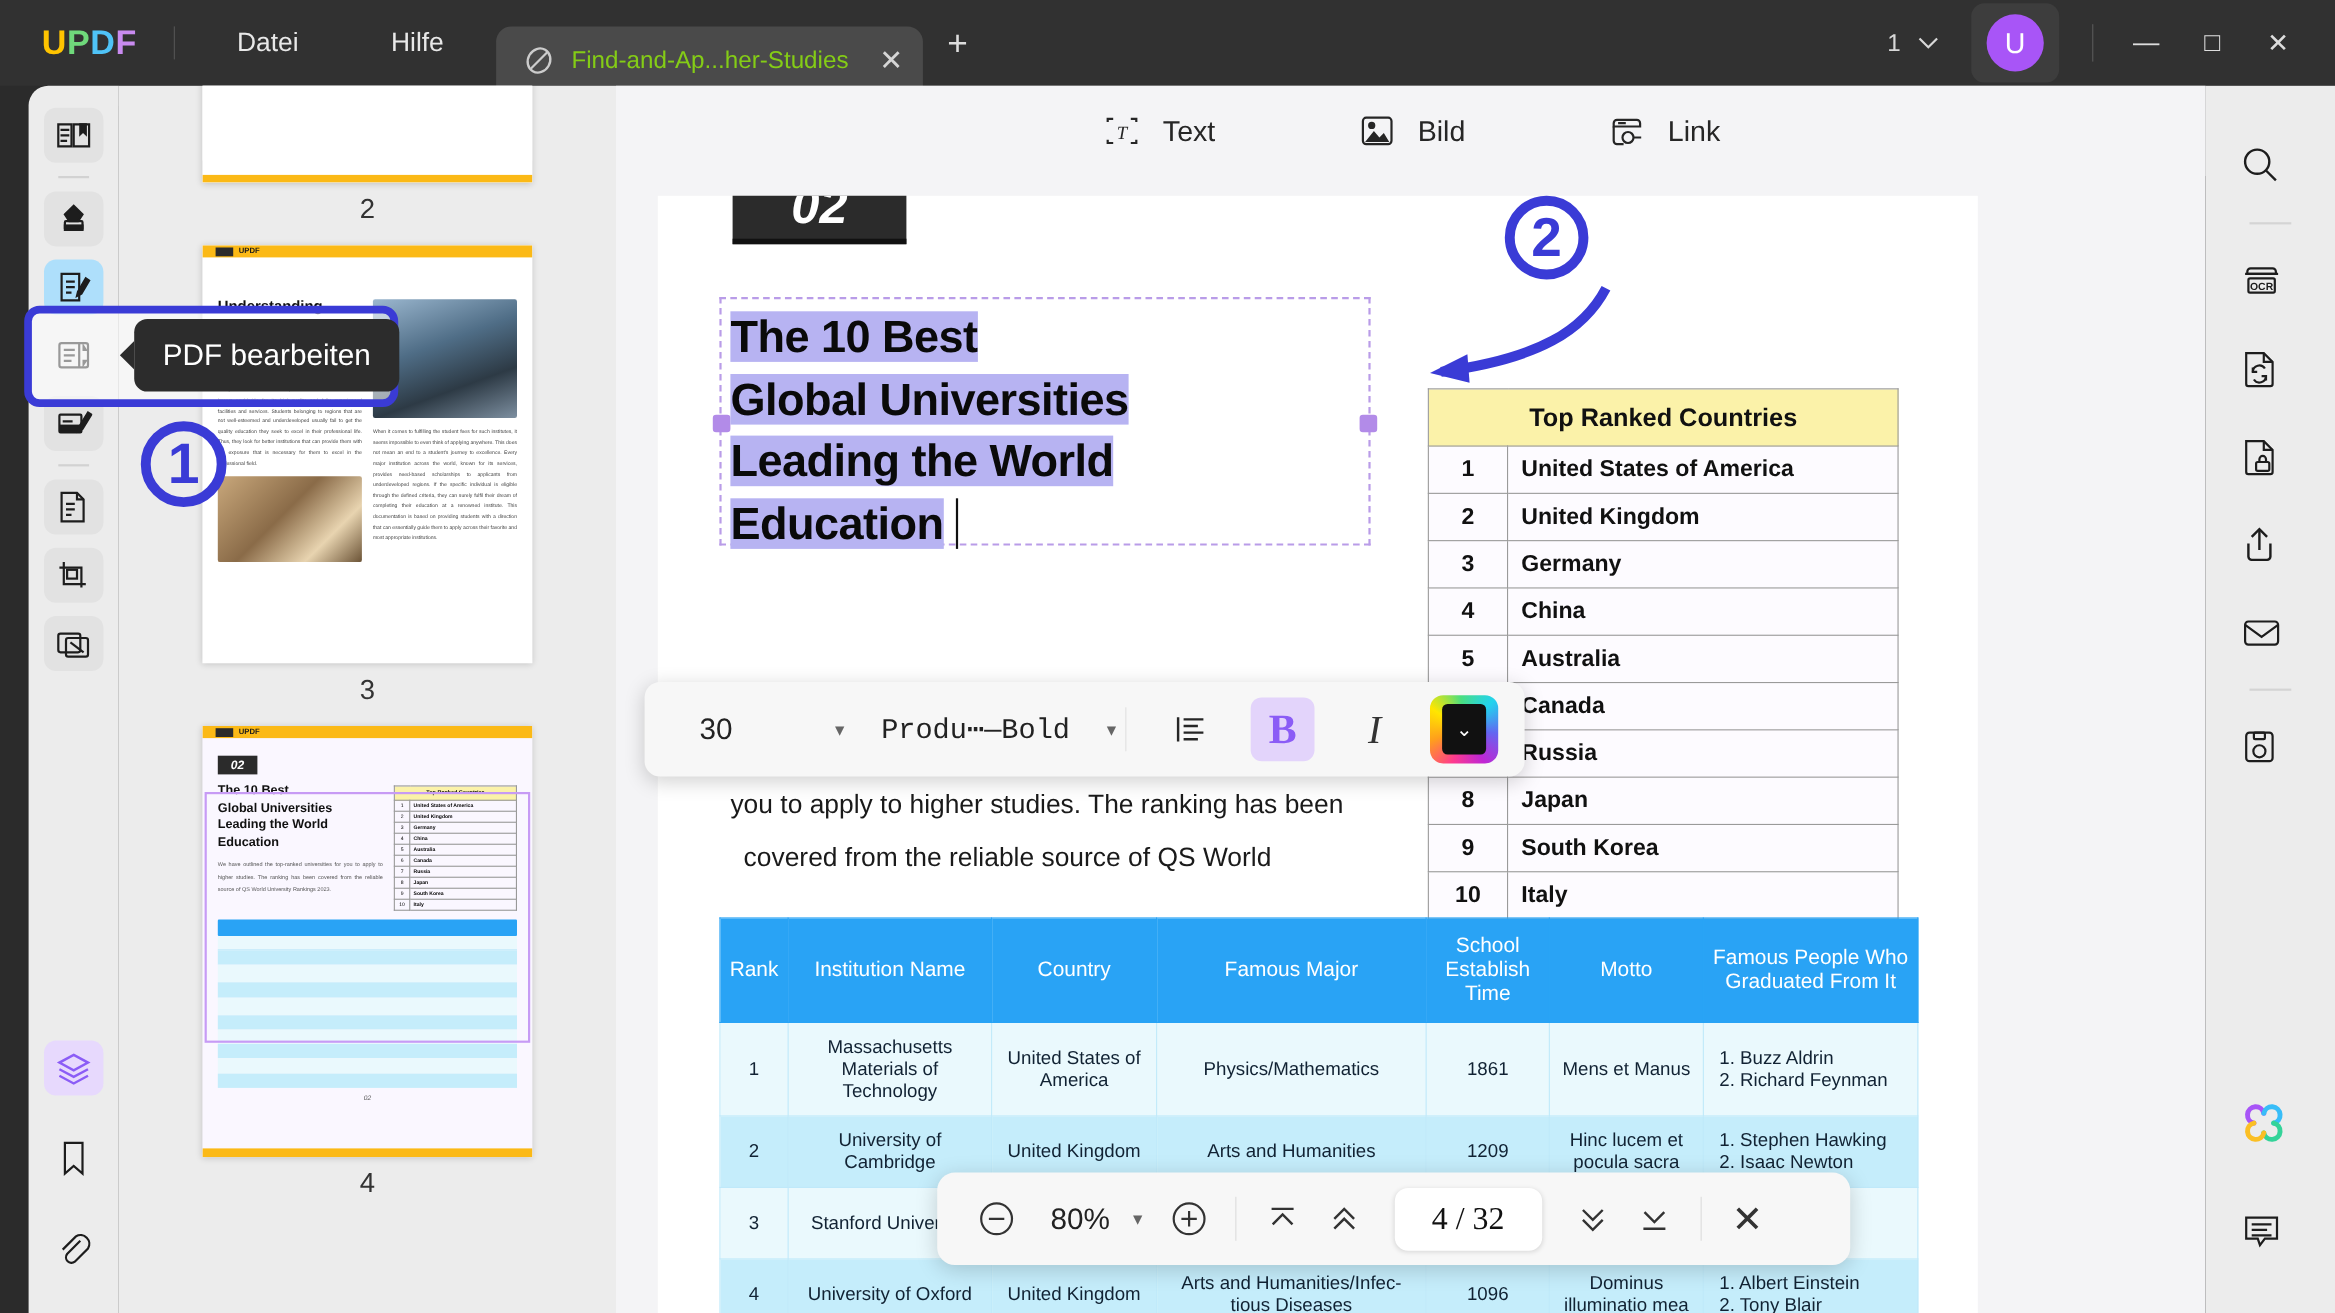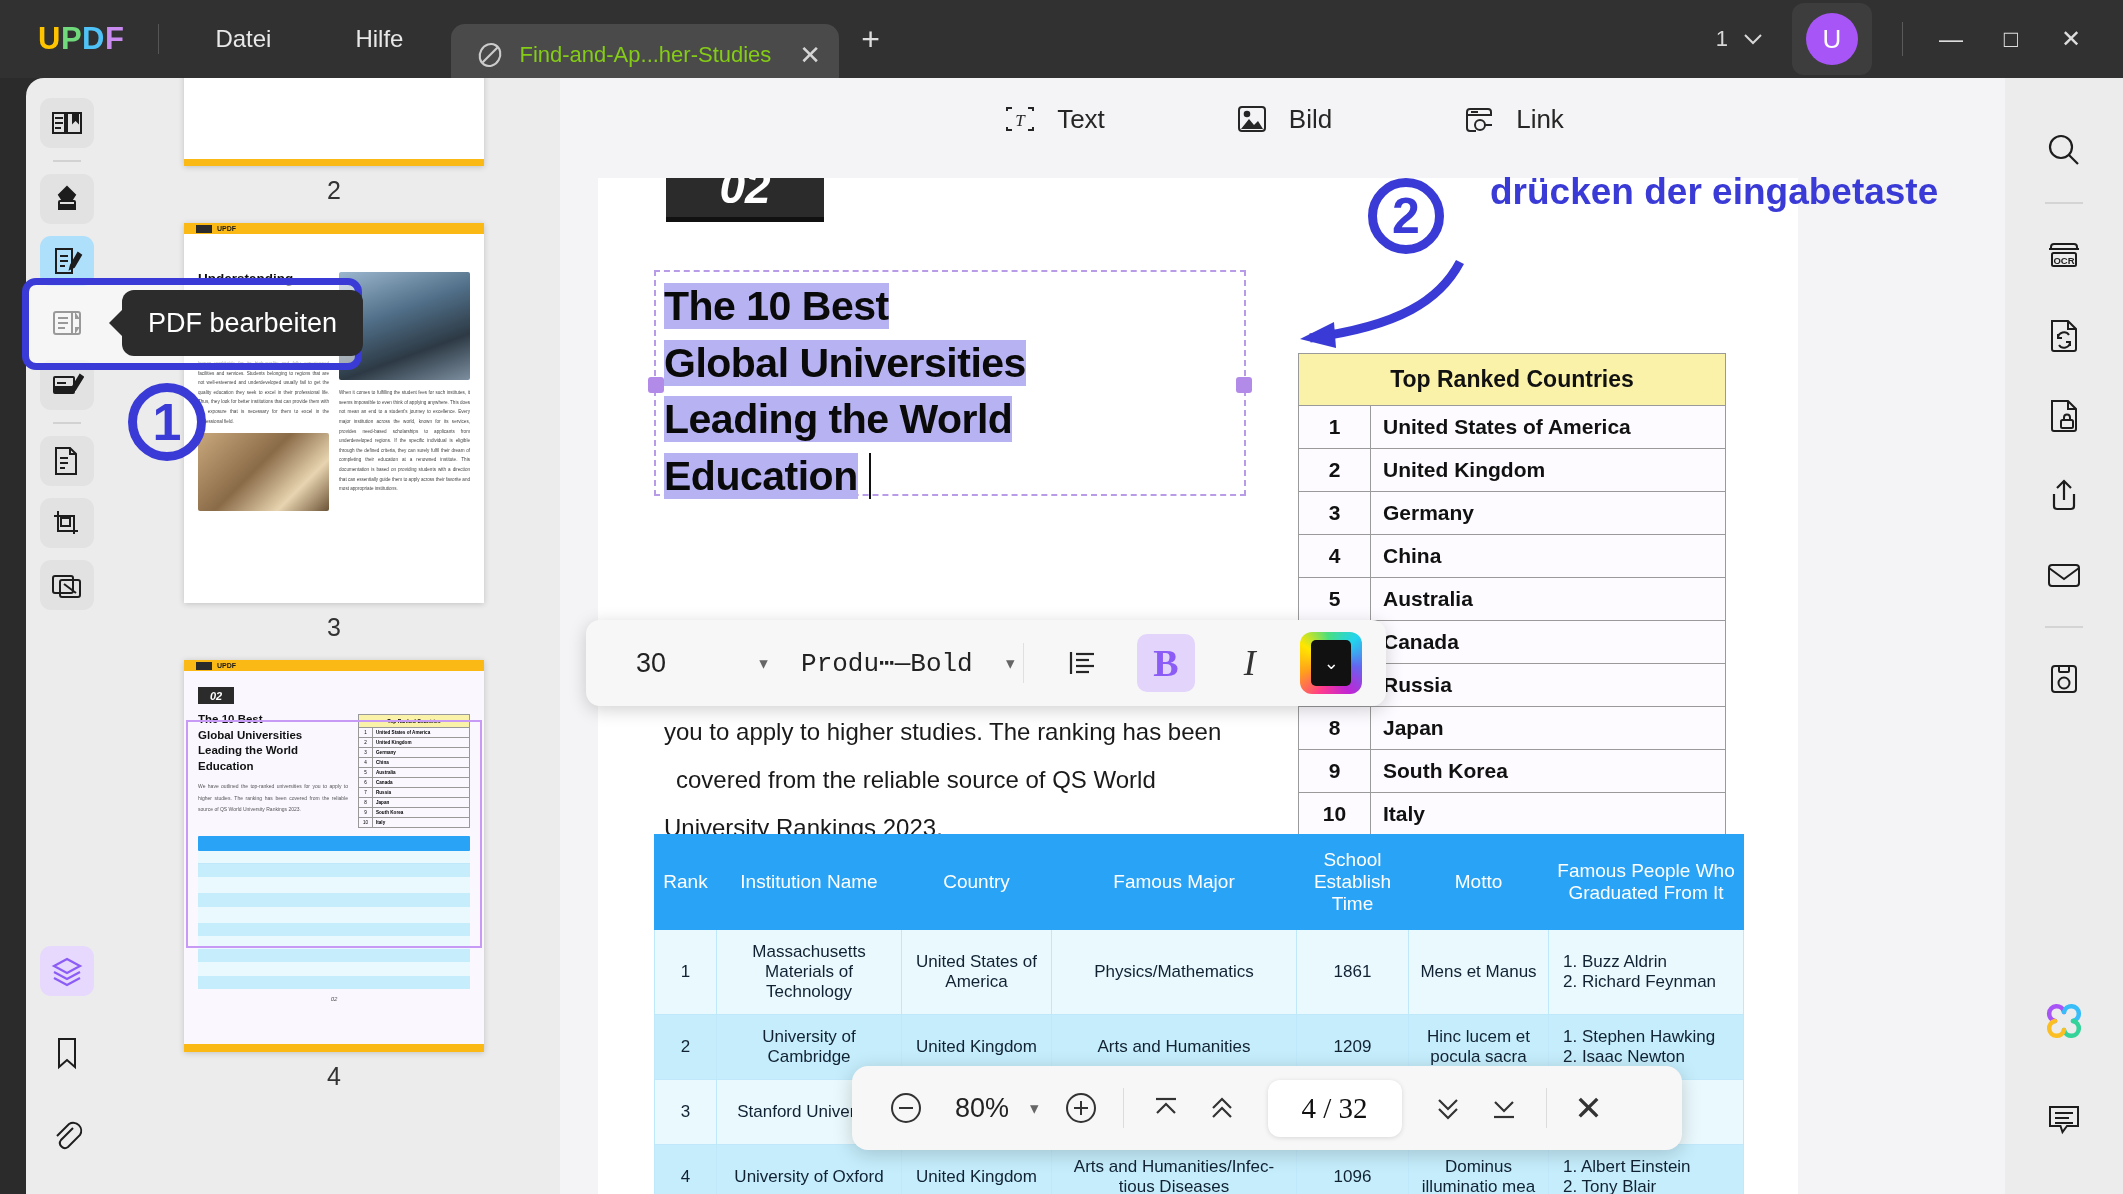--- a/index.html
+++ b/index.html
@@ -170,21 +170,21 @@
     padding:12px 34px; font-size:29px; color:#111; margin:0 18px;
     font-family:"Liberation Serif", serif;
   }
   .pg-sep { width:1px;height:40px;background:#dcdcdc;margin:0 14px; }
 
   
   .right-rail {
     position:absolute; top:78px; left:2005px; width:118px; height:1116px;
     background:#ececec;
   }
-  .rr-icon { width:60px;height:58px;margin:22px auto;display:flex;align-items:center;justify-content:center; }
+  .rr-icon { width:60px;height:58px;margin:22px auto;display:flex;align-items:center;justify-content:flex-start; }
   .rr-sep { width:38px;height:2px;background:#d4d4d4;margin:14px auto; }
 
   
   .anno-box {
     position:absolute; left:22px; top:278px; width:340px; height:92px;
     border:7px solid #3A3BD6; border-radius:14px; background:rgba(255,255,255,.55);
     z-index:60;
   }
   .tooltip {
     position:absolute; left:122px; top:290px; height:66px;
@@ -535,21 +535,20 @@
     <div class="headline">
       <div class="hl-line"><span>The 10 Best</span></div>
       <div class="hl-line"><span>Global Universities</span></div>
       <div class="hl-line"><span>Leading the World</span></div>
       <div class="hl-line"><span>Education</span><span style="background:none;border-right:2px solid #111">&nbsp;</span></div>
     </div>
 
     <div class="body-par">
       <div>you to apply to higher studies. The ranking has been</div>
       <div>covered  from  the  reliable  source  of  QS  World</div>
-      <div>University Rankings 2023.</div>
     </div>
 
     <table class="rank-table">
       <tbody>
           <tr>
             <th colspan="2">Top Ranked Countries</th>
           </tr>
       <tr>
             <td class="num">1</td>
             <td>United States of America</td>
@@ -799,18 +798,17 @@
       </svg>
     </div>
   </div>
 </div>
 
 <div class="anno-box"></div>
 <div class="tooltip">PDF bearbeiten</div>
 <div class="circle-num c1">1</div>
 <div class="circle-num c2">2</div>
 <div class="anno-text">
-  <div>drücken der eingabetaste</div>
 </div>
 <svg class="anno-arrow" width="180" height="120">
   <path d="M170 10 C150 48 110 74 20 86" stroke="#3A3BD6" stroke-width="9" fill="none"></path>
   <path d="M10 87 L44 70 L46 96 Z" fill="#3A3BD6"></path>
 </svg>
 
 </body></html>

